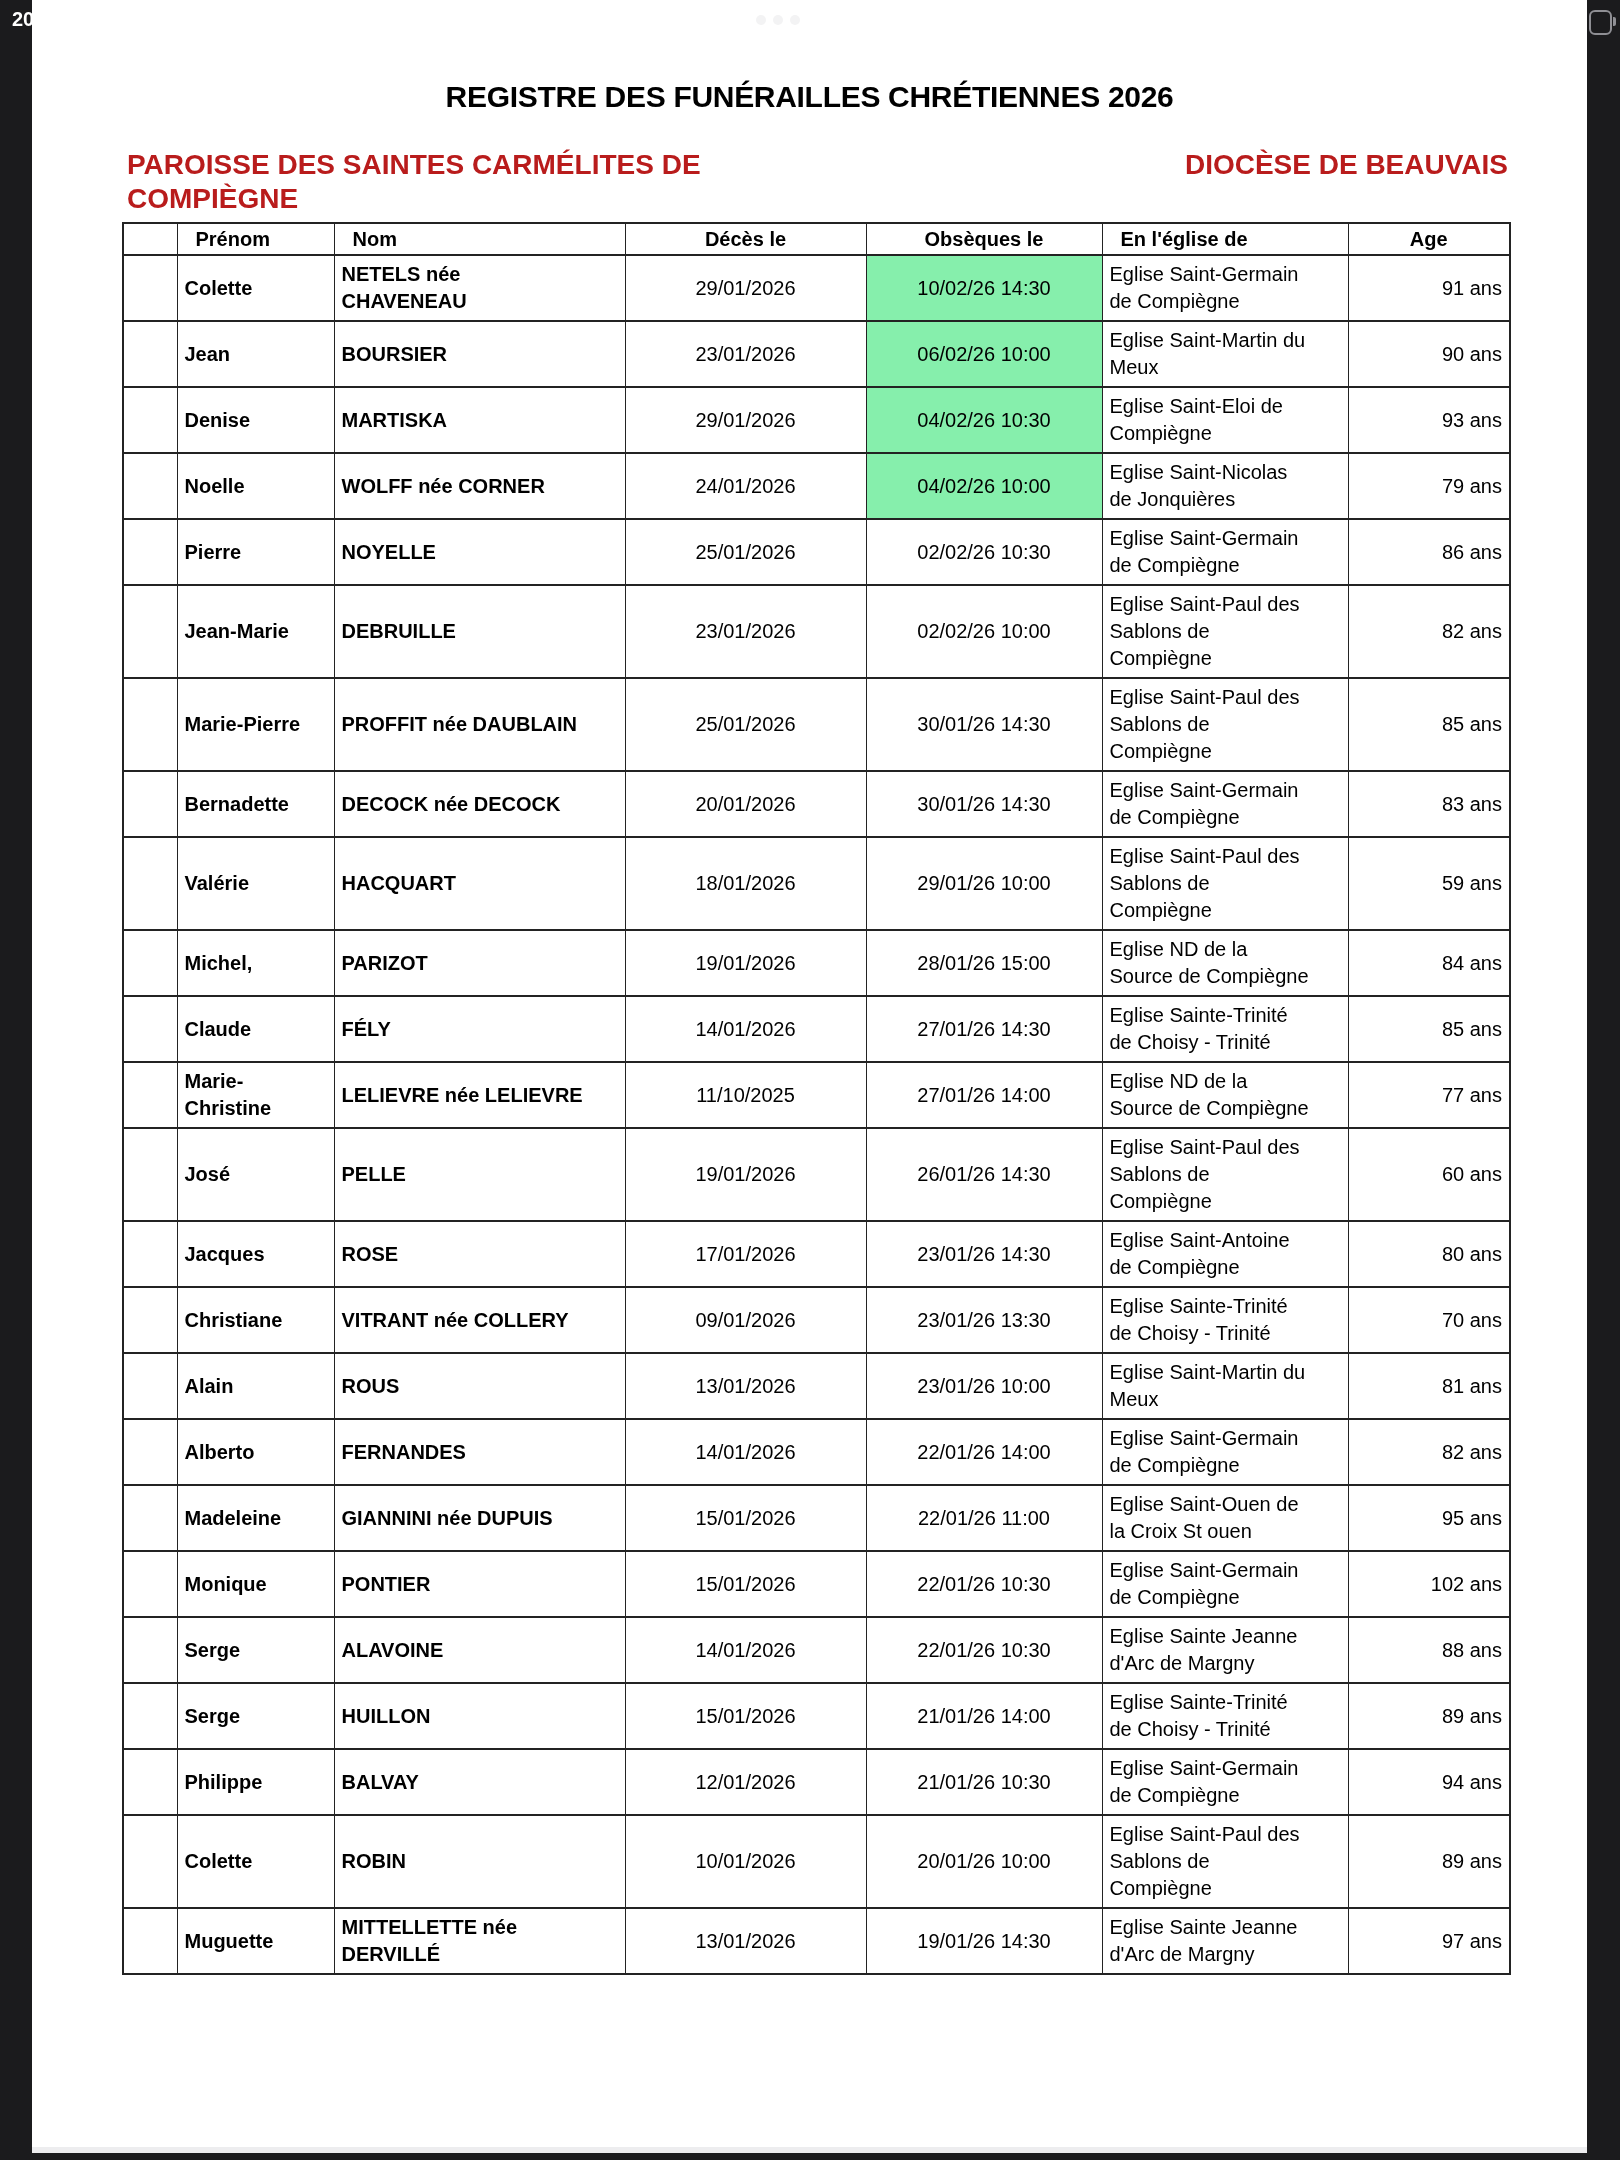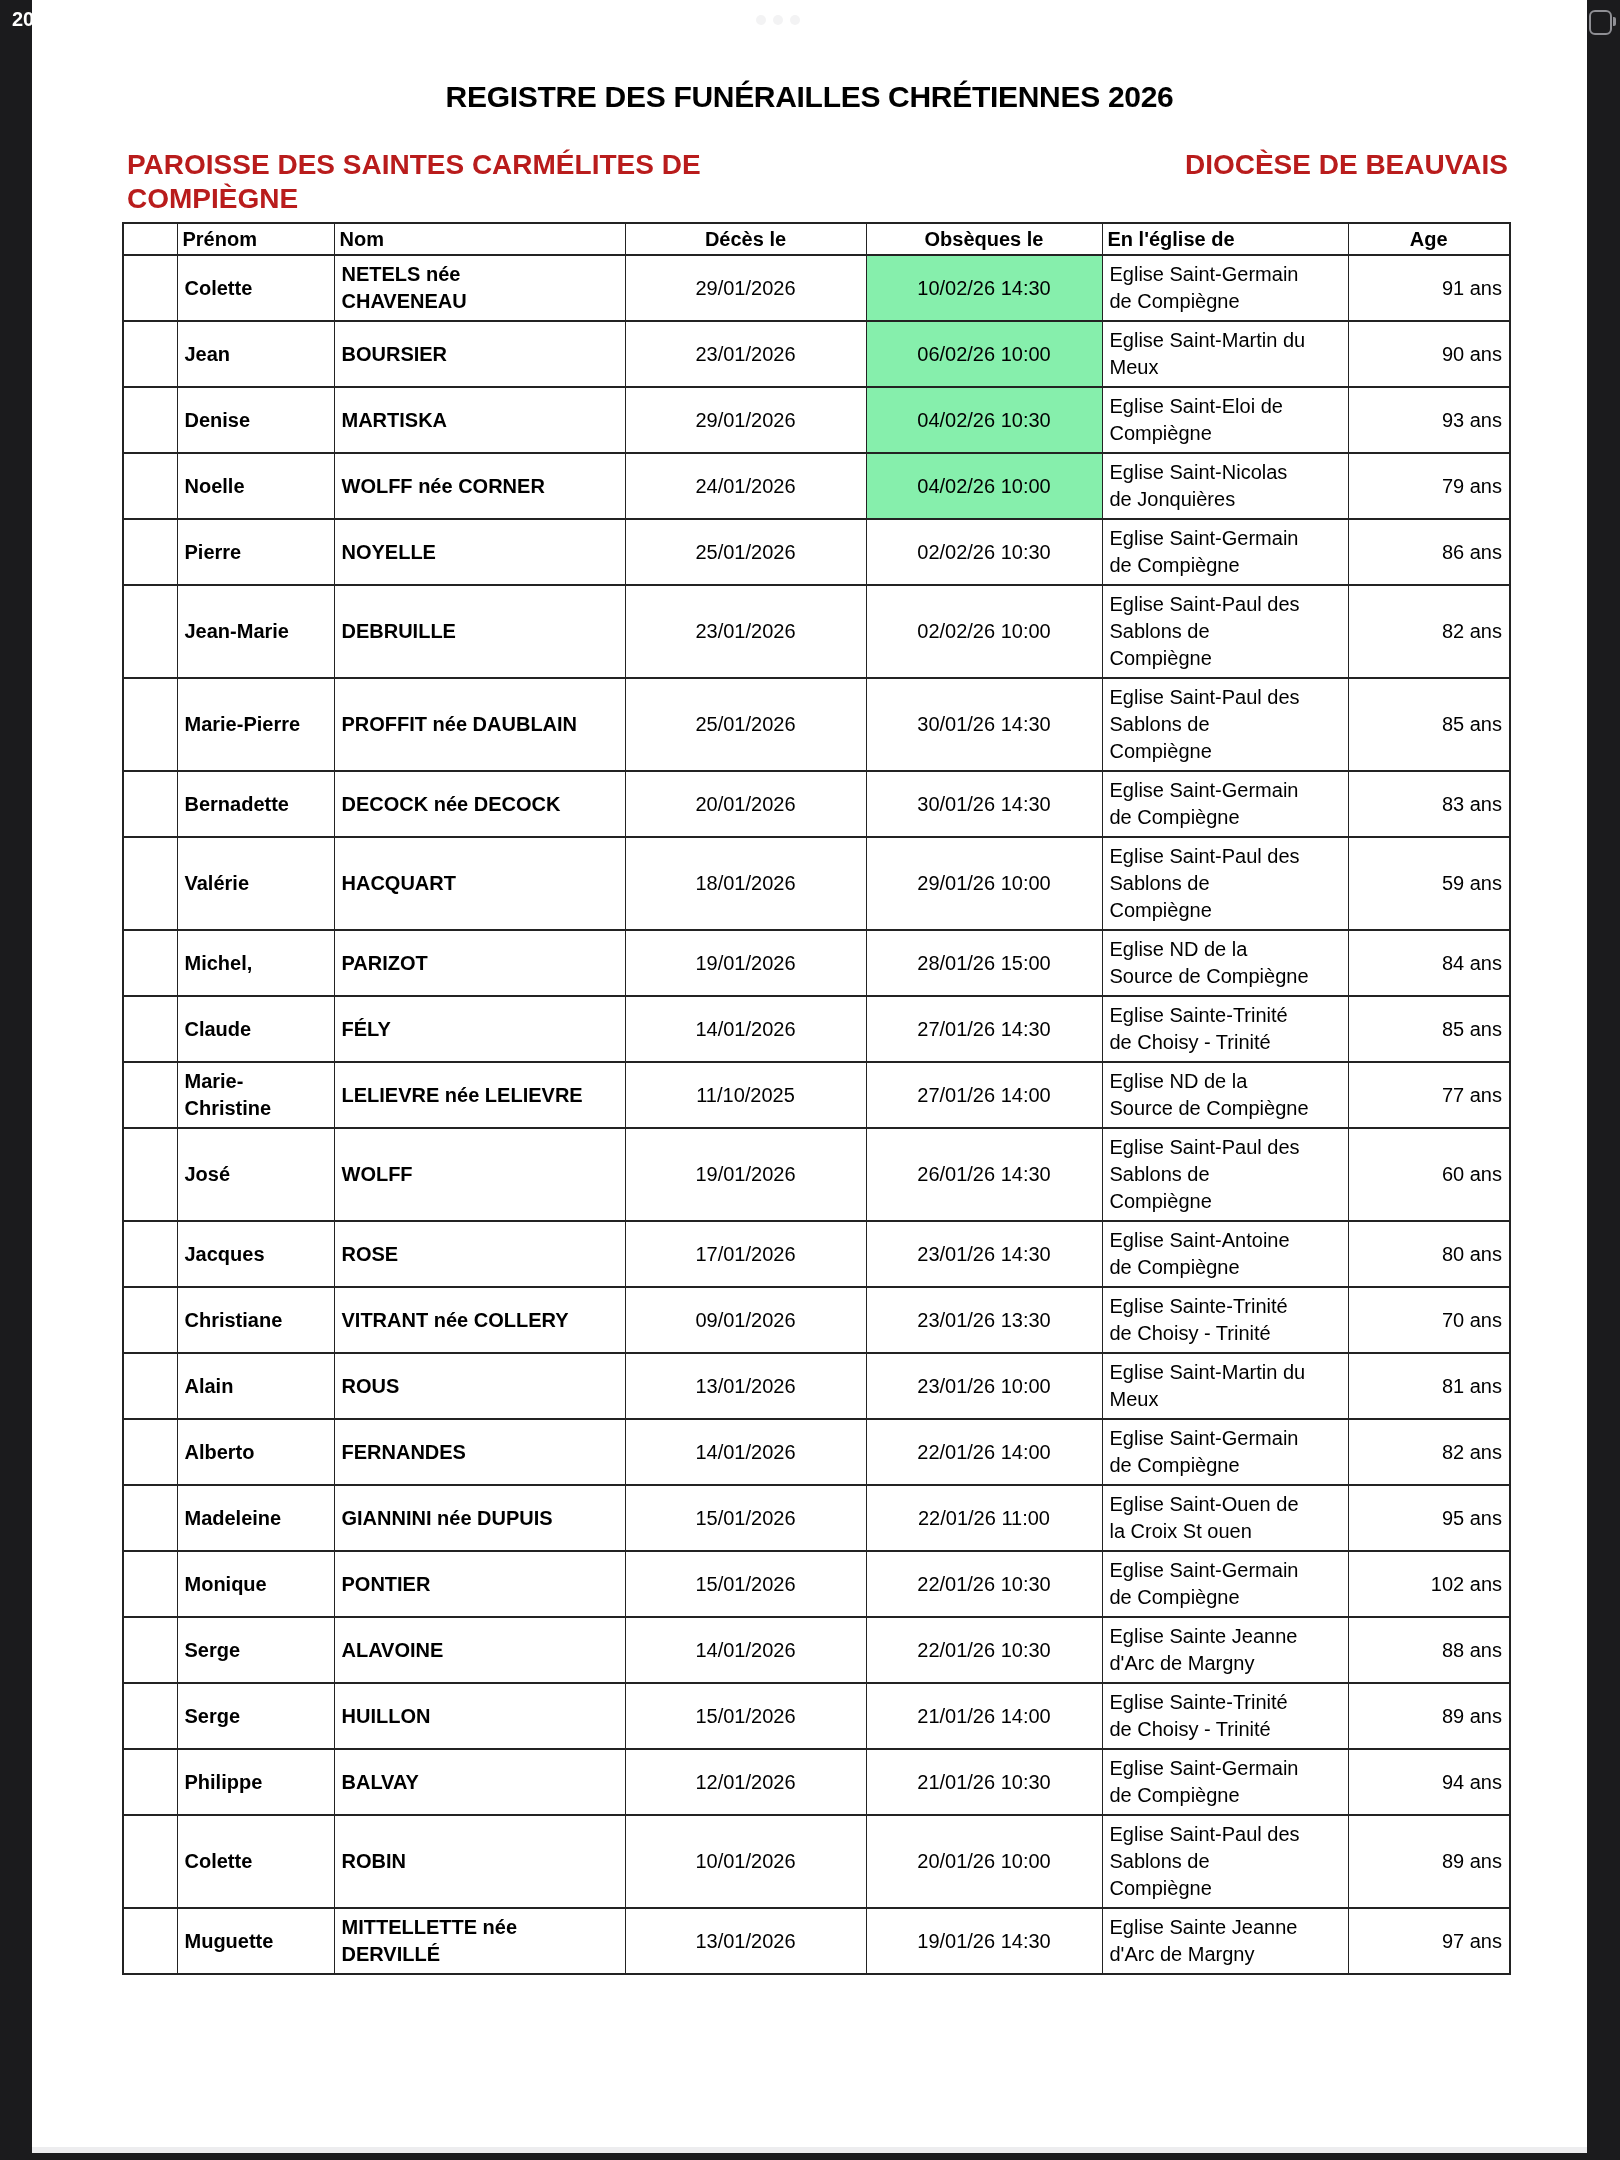--- a/index.html
+++ b/index.html
@@ -27,21 +27,21 @@
   .parish{white-space:pre-line;max-width:760px;}
   .diocese{white-space:nowrap;text-align:right;}
   table.register{position:absolute;left:90px;top:222px;width:1387px;
     border-collapse:collapse;table-layout:fixed;
     border:2px solid #232323;}
   .register th,.register td{
     border:1px solid #232323;border-top-width:2px;border-bottom-width:2px;
     font-size:20px;color:#000;vertical-align:middle;
     padding:5px 7px;white-space:pre-line;overflow:hidden;
   }
-  .register thead th{font-weight:700;height:26px;padding:2px 5px;background:#fff;}
+  .register thead th{font-weight:700;height:26px;padding:2px 18px;background:#fff;}
   .register thead .h-left{text-align:left;}
   .register thead .h-center{text-align:center;}
   .c-prenom,.c-nom{font-weight:700;text-align:left;line-height:27px;}
   .c-deces,.c-obseques{text-align:center;line-height:27px;margin-top:13px;}
   .c-eglise{text-align:left;line-height:27px;}
   .c-age{text-align:right;padding-right:5px;line-height:27px;}
   .hl{background:#86efac;}
 </style>
 </head>
 <body>
@@ -204,21 +204,21 @@
           <td class="c-nom">LELIEVRE née LELIEVRE</td>
           <td class="c-deces">11/10/2025</td>
           <td class="c-obseques">27/01/26 14:00</td>
           <td class="c-eglise">Eglise ND de la
 Source de Compiègne</td>
           <td class="c-age">77 ans</td>
         </tr>
         <tr>
           <td class="c-spacer"></td>
           <td class="c-prenom">José</td>
-          <td class="c-nom">WOLFF</td>
+          <td class="c-nom">PELLE</td>
           <td class="c-deces">19/01/2026</td>
           <td class="c-obseques">26/01/26 14:30</td>
           <td class="c-eglise">Eglise Saint-Paul des
 Sablons de
 Compiègne</td>
           <td class="c-age">60 ans</td>
         </tr>
         <tr>
           <td class="c-spacer"></td>
           <td class="c-prenom">Jacques</td>

